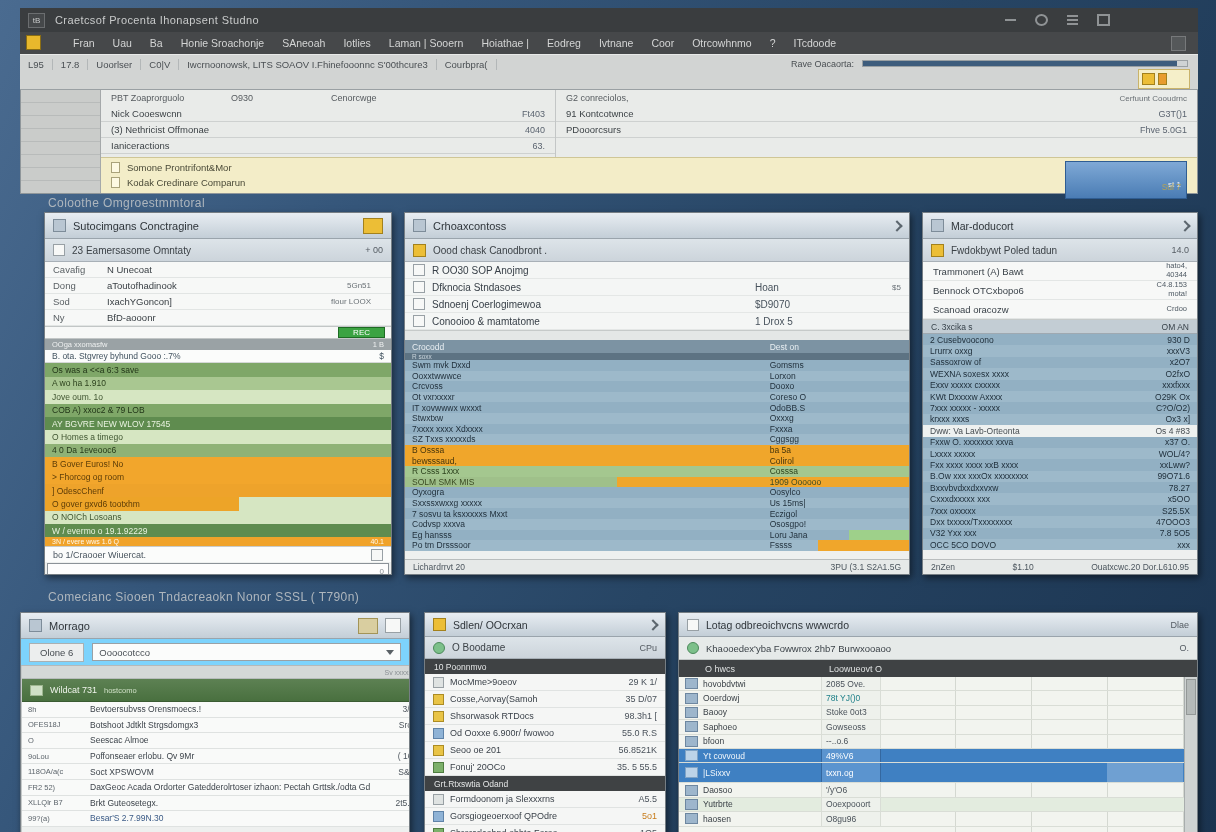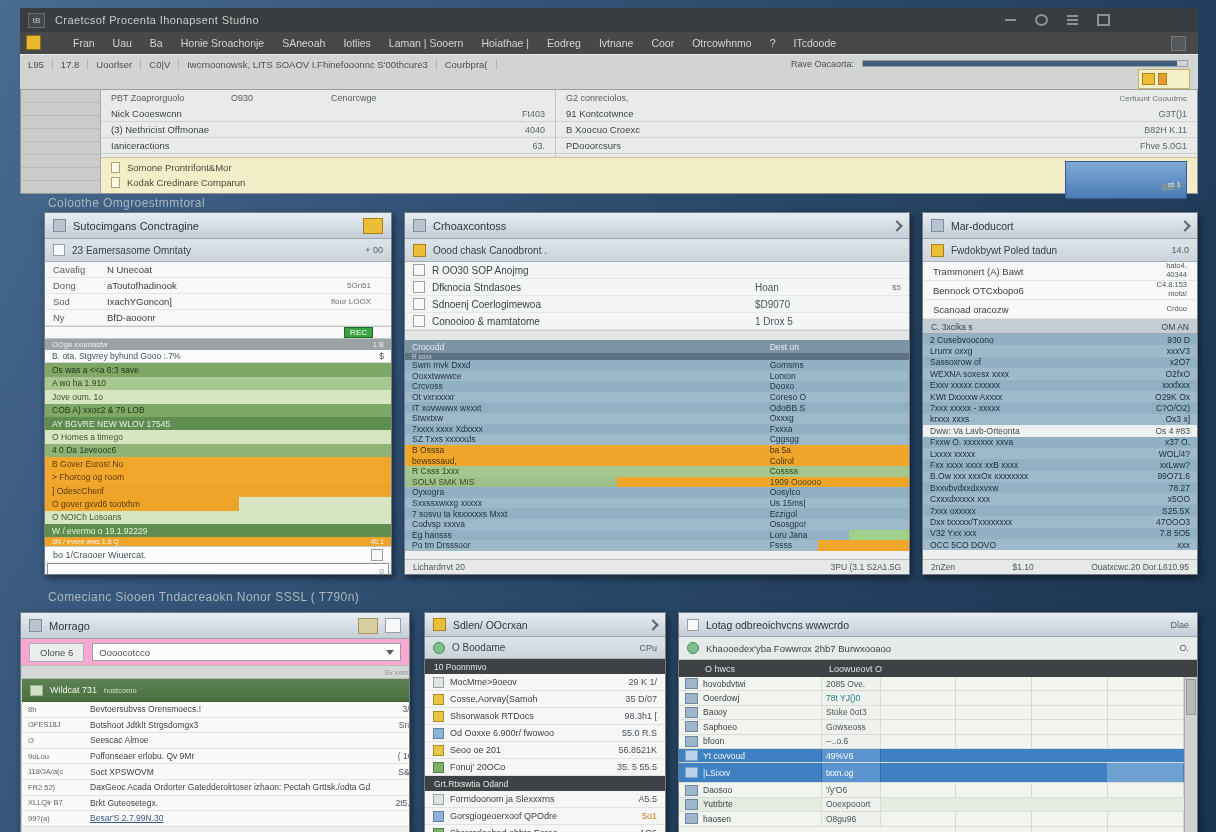--- a/index.html
+++ b/index.html
@@ -66,21 +66,21 @@
 .icoO{width:12px;height:12px;background:#7cc08a;border:1px solid #4d8a5c;border-radius:50%;flex:none}
 .hbtn{margin-left:auto;width:20px;height:16px;background:#ecbe36;border:1px solid #a3811c}
 .chev{margin-left:auto;width:8px;height:8px;border-right:2px solid #5c666e;border-top:2px solid #5c666e;transform:rotate(45deg)}
 
 
 .aform{background:#f7f8f7;border-bottom:1px solid #c2c6c6;flex:none}
 .afr{display:flex;height:16px;align-items:center;font-size:9.5px;color:#3a4045;border-bottom:1px solid #e2e5e4}
 .afr .l{width:62px;padding-left:8px;color:#5b6165}
 .afr .t{flex:1}
 .afr .r{padding-right:20px;color:#6b7277;font-size:8px}
-.badge{background:#3ba342;color:#fff;border:1px solid #1e6b24;padding:0 5px;font-size:8px;margin-right:18px}
+.badge{background:#3ba342;color:#fff;border:1px solid #1e6b24;padding:0 14px;font-size:8px;margin-right:6px}
 .stripes{flex:1}
 .stripe{display:flex;justify-content:space-between;align-items:center;height:13.4px;padding:0 7px;font-size:8.5px;color:#2e4022}
 .shdr{height:11px;background:#9aa2a5;color:#eef0f0;font-size:7.5px}
 .swh{background:#fbfcfb;color:#41525f;border-bottom:1px solid #d5d8d7}
 .sg1{background:#7fa768;color:#223618}
 .sg2{background:#a9c791;color:#2c421d}
 .sg2d{background:#8fb276;color:#26391a}
 .sg3{background:#d6e6c2;color:#3f5430}
 .sg4{background:#5f8c4f;color:#e8f2df}
 .sor{background:#f2a62c;color:#5c3c07}
@@ -112,36 +112,36 @@
 
 .cinfo{background:#f7f8f7;border-bottom:1px solid #c6cac9;flex:none}
 .cir{display:flex;height:19px;align-items:center;padding:0 10px;font-size:9.5px;color:#3a4249;border-bottom:1px solid #e3e6e5}
 .cir .t{flex:1}.cir .v{text-align:right;color:#4d5862;font-size:7.5px;line-height:1.15;white-space:pre-line}
 .cstrip{height:14px;background:#c3cdd4;border-bottom:1px solid #9fa9b1;display:flex;justify-content:space-between;padding:0 8px;font-size:8.5px;align-items:center;color:#39434b;flex:none}
 .ctable{flex:1;font-size:8.5px;color:#20303c}
 .ctable .xrow{height:11.4px}
 .ctable .xrow .v{width:60px;text-align:right}
 
 
-.dfil{height:27px;display:flex;align-items:center;gap:8px;background:#f9a8d4;border-bottom:1px solid #b4b9ba;padding:0 8px;flex:none}
+.dfil{height:27px;display:flex;align-items:center;gap:8px;background:#7dd3fc;border-bottom:1px solid #b4b9ba;padding:0 8px;flex:none}
 .dlabel{font-size:9.5px;border:1px solid #aab0b2;background:#eceeee;padding:3px 10px;color:#454b50}
 .ddrop{flex:1;height:18px;border:1px solid #9aa1a5;background:#fbfcfb;display:flex;align-items:center;justify-content:space-between;padding:0 6px;font-size:9.5px;color:#4a5056}
 .caret{width:0;height:0;border-left:4px solid transparent;border-right:4px solid transparent;border-top:5px solid #5a6166}
 .dbody{flex:1;display:flex}
 .dgut{width:20px;background:#e3e6e5;border-right:1px solid #c5c9c9;background-image:repeating-linear-gradient(#e3e6e5 0 14px,#cfd3d2 14px 15px)}
 .dmain{flex:1;display:flex;flex-direction:column}
 .dstrip{height:13px;background:#d4d8d7;border-bottom:1px solid #b7bcbc;display:flex;justify-content:space-between;font-size:7px;color:#8a9094;align-items:center;padding:0 8px;flex:none}
 .dsel{height:23px;background:linear-gradient(#5d8153,#49703f);color:#f0f5ec;display:flex;align-items:center;gap:7px;padding:0 8px;font-size:9px;border-bottom:1px solid #3b5c33;flex:none}
 .dsel .sub{font-size:7.5px;color:#cfe0c6}
 .dico{width:13px;height:11px;background:#cfe0c6;border:1px solid #9db68f;flex:none}
 .drow{display:flex;align-items:center;height:15.6px;border-bottom:1px solid #dfe2e1;background:#f9faf9;font-size:8.5px;color:#3c434a;padding:0 6px;gap:6px}
 .drow .code{width:56px;color:#5c646b;font-size:7.5px;overflow:hidden;white-space:nowrap;flex:none}
 .drow .t{flex:1;overflow:hidden;white-space:nowrap}
 .drow .v{width:50px;text-align:right;color:#4c545c;flex:none}
-.drow.link .t{text-decoration:underline;color:#3a5a86}
+.drow.link .t{color:#3a5a86}
 
 
 .ehd{height:15px;background:#3f4244;color:#e4e6e6;display:flex;align-items:center;padding:0 9px;font-size:8.5px;flex:none}
 .err{display:flex;align-items:center;height:17px;background:#f5f6f5;border-bottom:1px solid #e0e3e2;padding:0 8px;gap:6px;font-size:9px;color:#3b424a}
 .err .v{margin-left:auto;color:#4a525b}
 .err.hl .v{color:#c77c1b}
 .eic{width:11px;height:11px;border:1px solid #98a0a4;background:#dfe3e2;flex:none}
 .icy{background:#e9c446;border-color:#ac8c23}
 .icb{background:#8fb3d6;border-color:#5f83a8}
 .icg{background:#7cb06a;border-color:#4f7d40}
@@ -254,24 +254,20 @@
             <span class="h1" style="width:auto">G2 conreciolos,</span>
             <span class="hr">Cerfuunt Cooudrnc</span>
           </div>
           <div>
 
           <div class="grow">
                 <span class="t">91 Kontcotwnce</span>
                 <span class="v">G3T()1</span>
               </div>
               <div class="grow">
-                <span class="t">B Xoocuo Croexc</span>
-                <span class="v">B82H K.11</span>
-              </div>
-              <div class="grow">
                 <span class="t">PDooorcsurs</span>
                 <span class="v">Fhve 5.0G1</span>
               </div>
             </div>
         </div>
       </div>
       <div class="gband">
         <div>
 
         <div class="brow">

